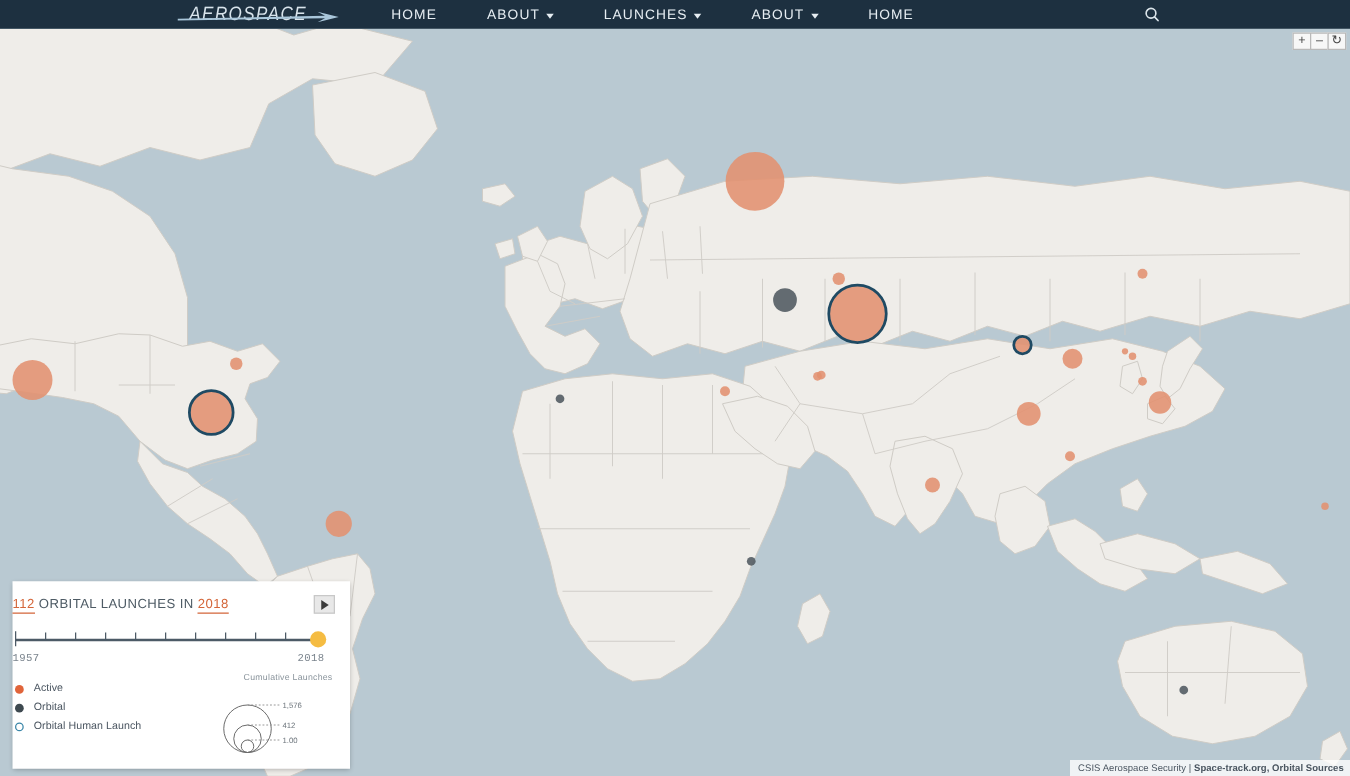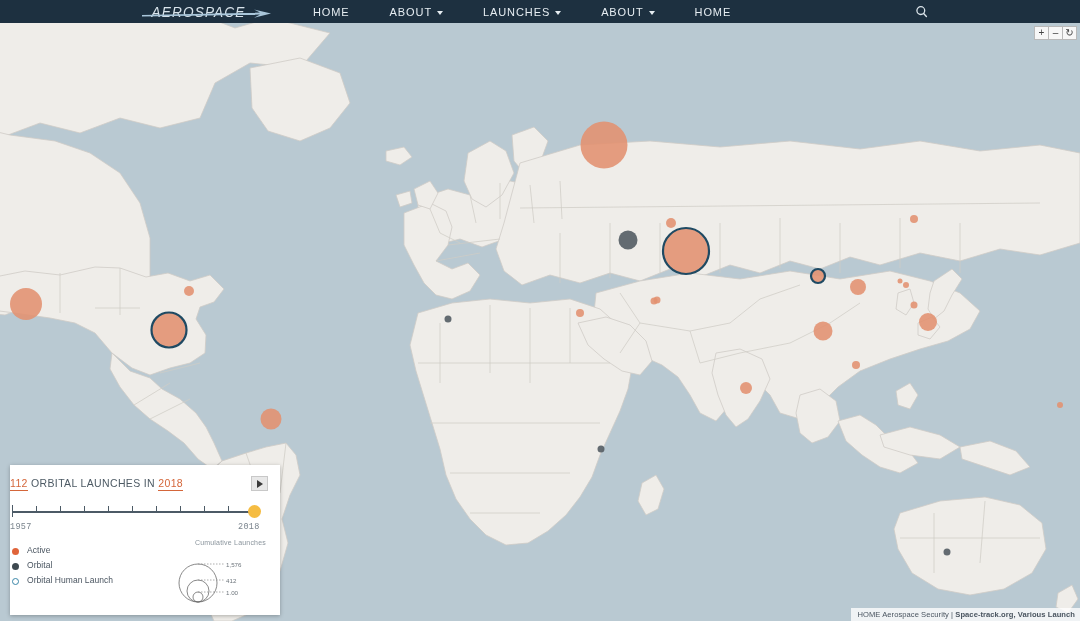--- a/index.html
+++ b/index.html
@@ -417,16 +417,16 @@
           <line x1="34" y1="40" x2="60" y2="40" stroke="#8a8a8a" stroke-width="0.7" stroke-dasharray="1.5,1.5"></line>
           <text x="62" y="14.5" font-size="6.2" fill="#6d757c" font-family="Liberation Sans, sans-serif">1,576</text>
           <text x="62" y="30.5" font-size="6.2" fill="#6d757c" font-family="Liberation Sans, sans-serif">412</text>
           <text x="62" y="42.5" font-size="6.2" fill="#6d757c" font-family="Liberation Sans, sans-serif">1.00</text>
         </svg>
       </div>
     </div>
   </div>
 
   <div class="attrib">
-    <span>HOME Aerospace Security | </span><b>Space-track.org, Various Launch</b>
+    <span>CSIS Aerospace Security | </span><b>Space-track.org, Orbital Sources</b>
   </div>
 
 </div>
 
 </body></html>

